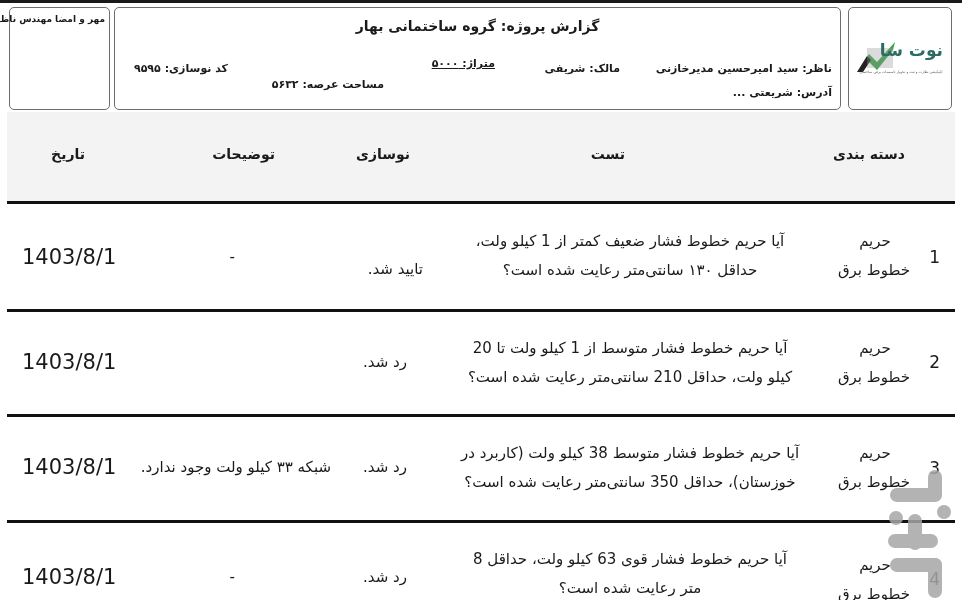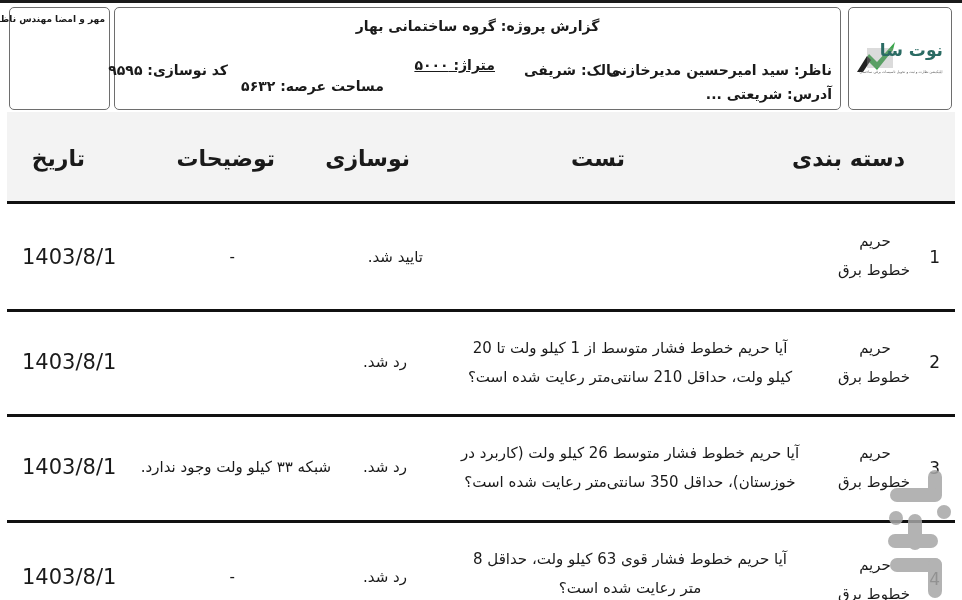--- a/index.html
+++ b/index.html
@@ -9,29 +9,29 @@
     .top-bar { position: absolute; left: 0; top: 0; width: 962px; height: 3px; background: #1a1a1a; }
 
     .header { position: absolute; top: 7px; left: 8px; width: 950px; height: 103px; direction: ltr; }
     .box { position: absolute; border: 1px solid #6e6e6e; border-radius: 5px; background: #fff; }
     .stamp-box { left: 1px; top: 0; width: 101px; height: 103px; }
     .stamp-box .label { position: absolute; right: 4px; top: 6px; font-size: 9px; font-weight: bold; direction: rtl; white-space: nowrap; }
     .info-box { left: 106px; top: 0; width: 727px; height: 103px; }
     .logo-box { left: 840px; top: 0; width: 104px; height: 103px; }
 
     .title { position: absolute; left: 0; right: 0; top: 10px; text-align: center; font-size: 14px; font-weight: bold; direction: rtl; }
-    .field { position: absolute; font-size: 14px; font-weight: bold; direction: rtl; white-space: nowrap; }
+    .field { position: absolute; font-size: 11px; font-weight: bold; direction: rtl; white-space: nowrap; }
 
     .logo { position: absolute; left: 8px; top: 32px; width: 88px; height: 40px; }
     .logo .word { position: absolute; right: 2px; top: 0; font-size: 17px; font-weight: bold; color: #2a6b63; direction: rtl; }
     .logo .tag { position: absolute; left: 0; right: 0; top: 30px; font-size: 3.5px; text-align: center; color: #555; direction: rtl; white-space: nowrap; overflow: hidden; }
 
     .table { position: absolute; left: 7px; top: 112px; width: 955px; direction: ltr; }
     .thead { position: absolute; left: 0; top: 0; width: 948px; height: 92px; background: #f3f3f3; border-bottom: 3px solid #111; }
-    .th { position: absolute; top: 34px; font-size: 22px; font-weight: bold; direction: rtl; white-space: nowrap; }
+    .th { position: absolute; top: 34px; font-size: 14px; font-weight: bold; direction: rtl; white-space: nowrap; }
 
     .row { position: absolute; left: 0; width: 948px; border-bottom: 3px solid #111; }
     .cell { position: absolute; font-family: "DejaVu Sans", sans-serif; font-size: 15px; direction: rtl; white-space: nowrap; line-height: 29px; }
     .cell.num { font-size: 17px; }
     .cell.cat { text-align: center; width: 70px; }
     .cell.test { text-align: center; width: 370px; }
     .cell.date { direction: ltr; font-size: 21px; }
 
     .watermark { position: absolute; left: 880px; top: 470px; width: 80px; height: 130px; opacity: 0.85; }
   </style>
@@ -76,21 +76,25 @@
     <span class="th" style="right:680px;">توضیحات</span>
     <span class="th" style="right:870px;">تاریخ</span>
   </div>
 
   <div class="row" style="top:95px; height:105px;">
     <span class="cell num" style="right:15px; top:36px;">1</span>
     <div class="cell cat" style="right:45px; top:20px;">
       <div>حریم</div>
       <div>خطوط برق</div>
     </div>
-    <span class="cell" style="right:532px; top:36px;text-align:right;">تایید شد.</span>
+    <div class="cell test" style="right:140px; top:20px;">
+      <div>آیا حریم خطوط فشار ضعیف کمتر از 1 کیلو ولت،</div>
+      <div>حداقل ۱۳۰ سانتی‌متر رعایت شده است؟</div>
+    </div>
+    <span class="cell" style="right:532px; top:48px;text-align:right;">تایید شد.</span>
     <span class="cell" style="right:720px; top:36px;">-</span>
     <span class="cell date" style="left:15px; top:36px;">1403/8/1</span>
   </div>
 
   <div class="row" style="top:200px; height:105px;">
     <span class="cell num" style="right:15px; top:36px;">2</span>
     <div class="cell cat" style="right:45px; top:22px;">
       <div>حریم</div>
       <div>خطوط برق</div>
     </div>
@@ -102,21 +106,21 @@
     <span class="cell date" style="left:15px; top:36px;">1403/8/1</span>
   </div>
 
   <div class="row" style="top:305px; height:106px;">
     <span class="cell num" style="right:15px; top:37px;">3</span>
     <div class="cell cat" style="right:45px; top:22px;">
       <div>حریم</div>
       <div>خطوط برق</div>
     </div>
     <div class="cell test" style="right:140px; top:22px;">
-      <div>آیا حریم خطوط فشار متوسط 26 کیلو ولت (کاربرد در</div>
+      <div>آیا حریم خطوط فشار متوسط 38 کیلو ولت (کاربرد در</div>
       <div>خوزستان)، حداقل 350 سانتی‌متر رعایت شده است؟</div>
     </div>
     <span class="cell" style="right:548px; top:36px;">رد شد.</span>
     <span class="cell" style="right:624px; top:36px;">شبکه ۳۳ کیلو ولت وجود ندارد.</span>
     <span class="cell date" style="left:15px; top:36px;">1403/8/1</span>
   </div>
 
   <div class="row" style="top:411px; height:100px; border-bottom:none;">
     <span class="cell num" style="right:15px; top:42px;">4</span>
     <div class="cell cat" style="right:45px; top:28px;">

